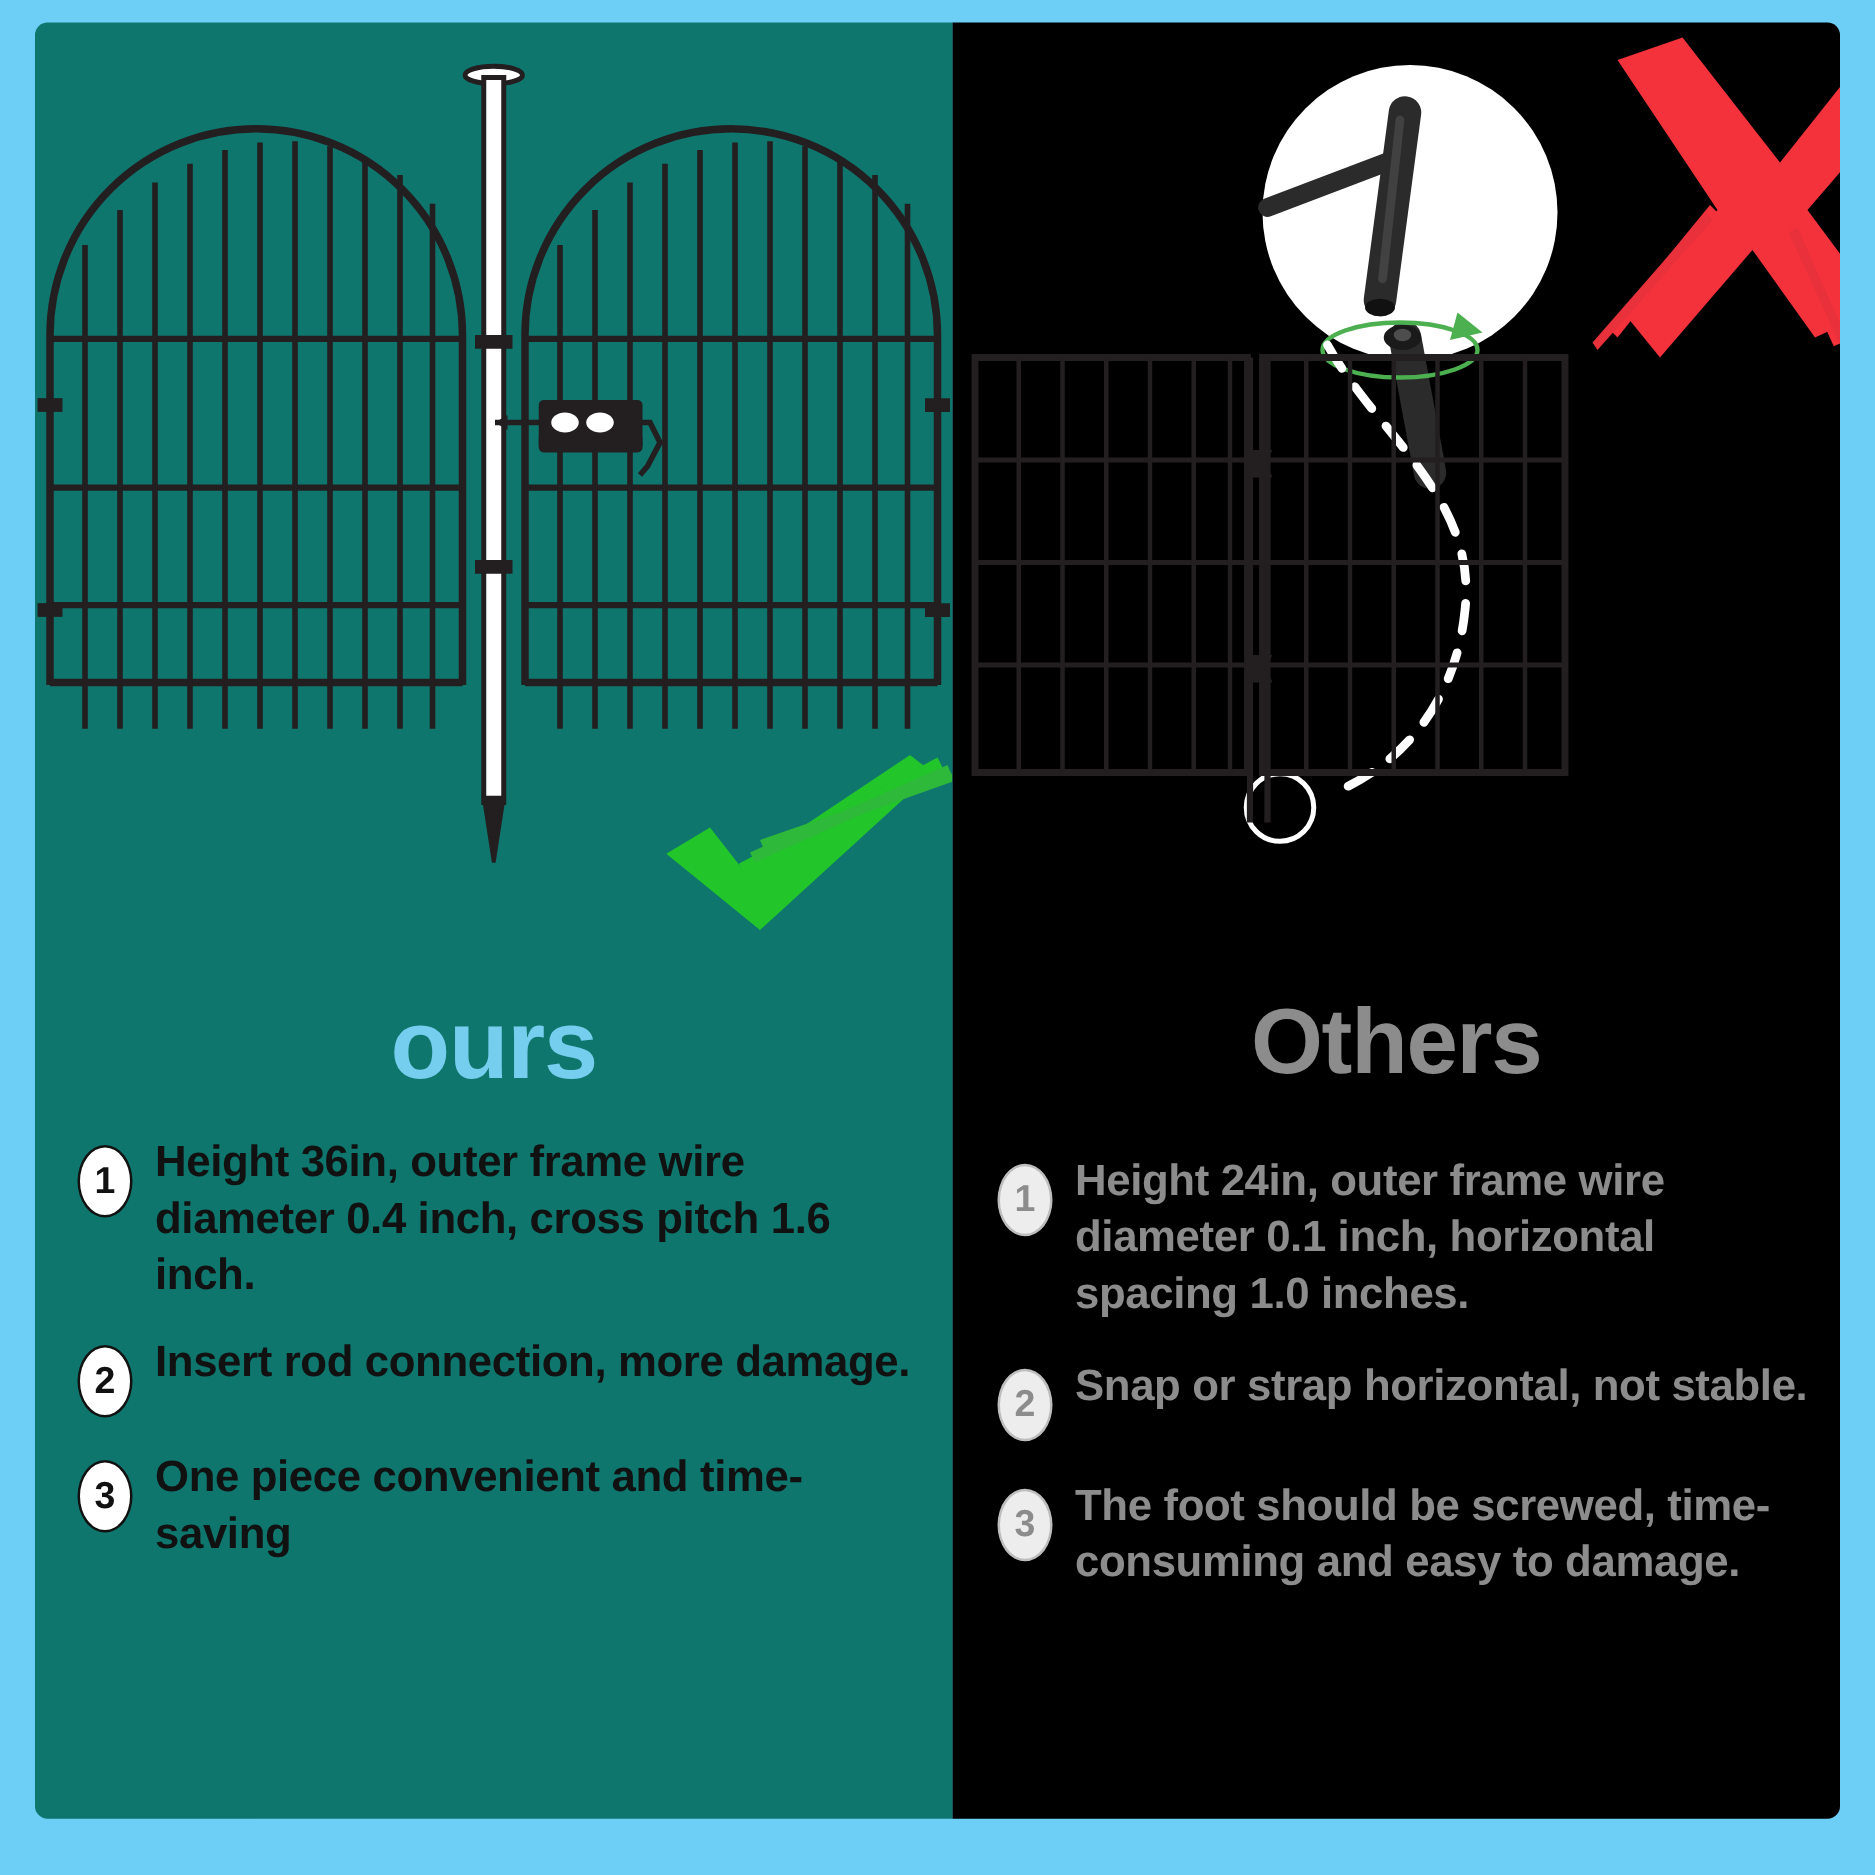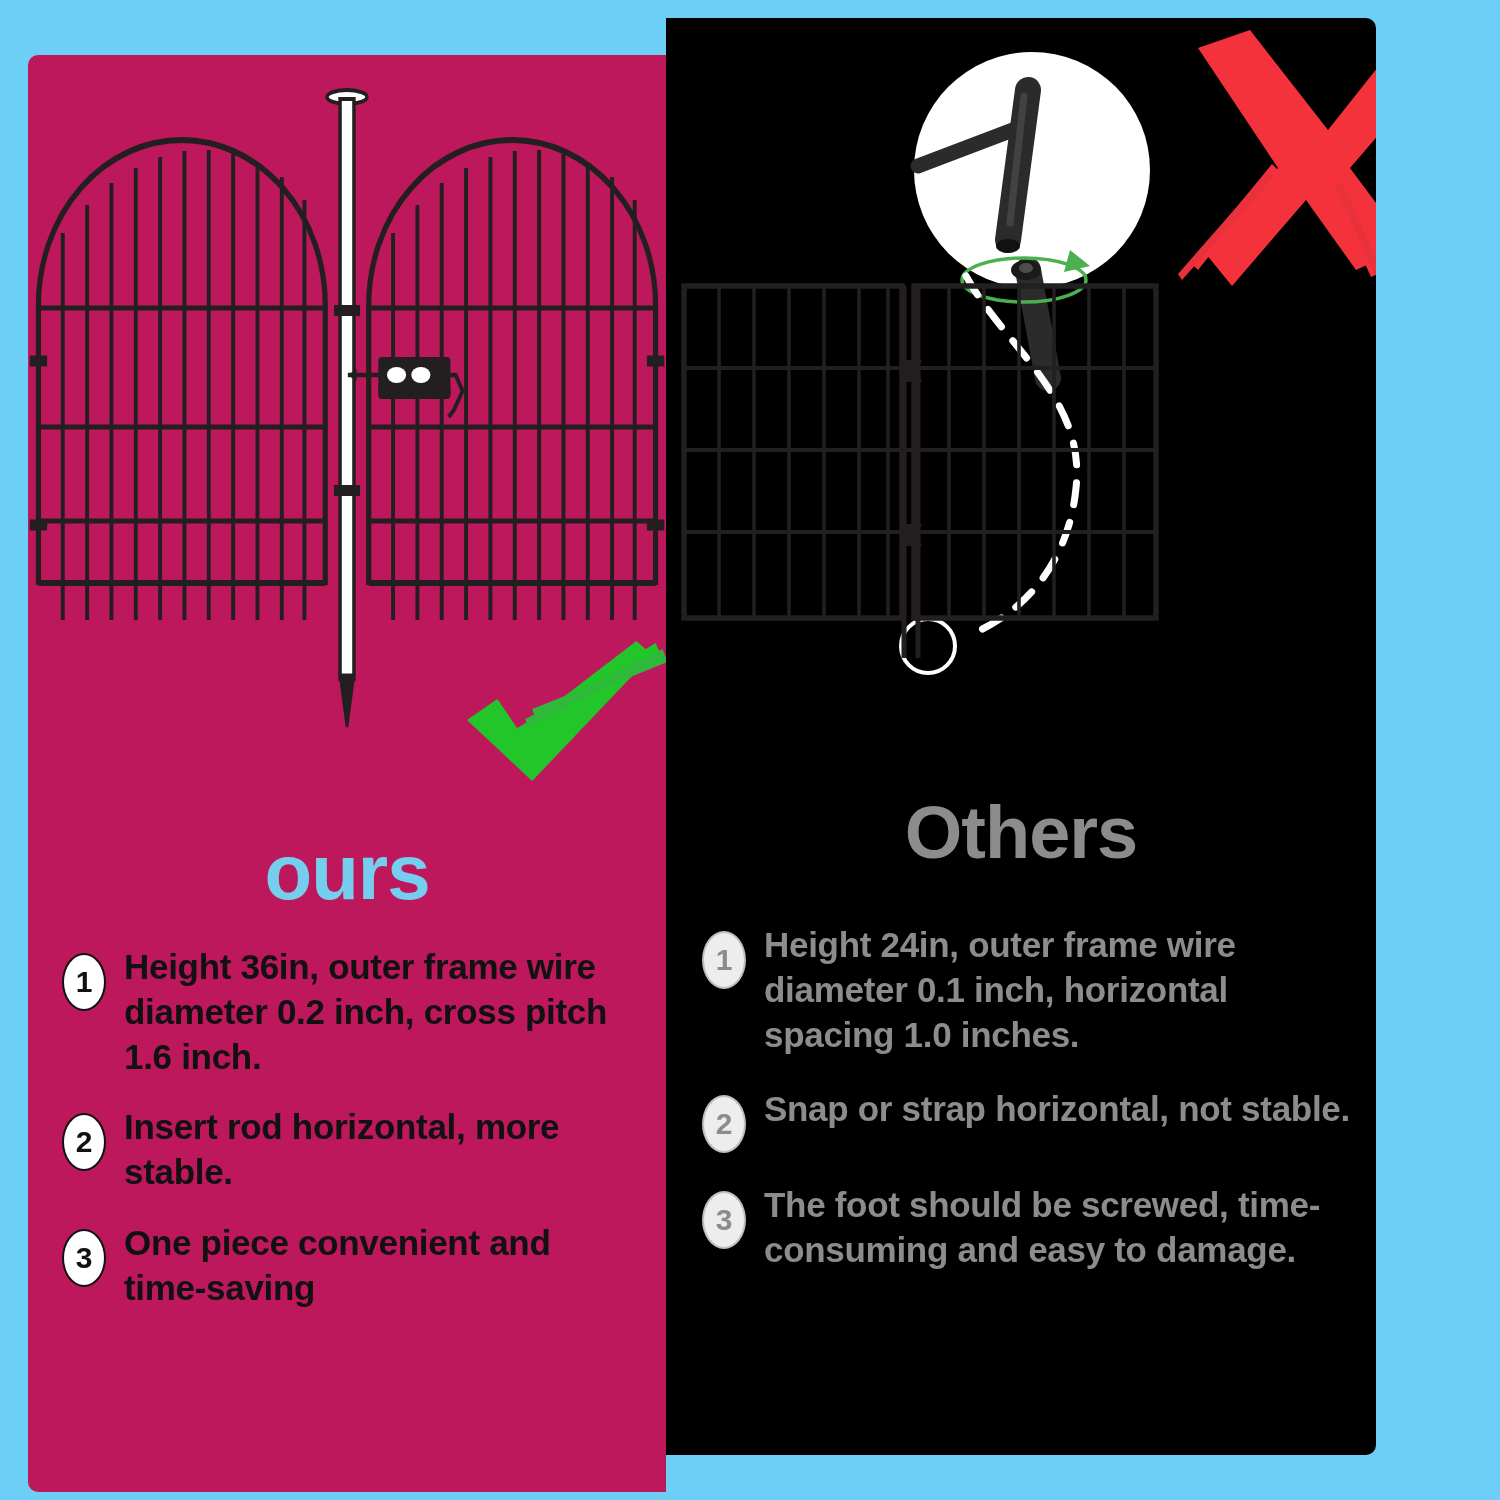--- a/index.html
+++ b/index.html
@@ -17,24 +17,23 @@
     background:#6DCFF6;
   }
   #panels{
     position:absolute;
     left:28px; top:18px;
     width:1444px; height:1437px;
     display:flex;
   }
   .panel{ position:relative; height:100%; overflow:hidden; }
   #panel-ours{
-    width:638px;
-    background:#be185d;
+    width:734px;
+    background:#0f766e;
     border-radius:10px 0 0 10px;
-    margin-top:37px;
   }
   #panel-others{
     width:710px;
     background:#000000;
     border-radius:0 10px 10px 0;
   }
 
   
   .art{ position:absolute; left:0; top:0; width:100%; }
   #art-ours{ height:760px; }
@@ -186,25 +185,25 @@
             <path d="M580 654 L736 600 L738 606 L583 661 Z" fill="#2fb93a"></path>
           </g>
         </svg>
       </div>
 
       <div class="heading" id="heading-ours">ours</div>
 
       <div class="bullets">
         <div class="bullet">
           <div class="badge">1</div>
-          <div class="btext">Height 36in, outer frame wire diameter 0.2 inch, cross pitch 1.6 inch.</div>
+          <div class="btext">Height 36in, outer frame wire diameter 0.4 inch, cross pitch 1.6 inch.</div>
         </div>
         <div class="bullet">
           <div class="badge">2</div>
-          <div class="btext">Insert rod horizontal, more stable.</div>
+          <div class="btext">Insert rod connection, more damage.</div>
         </div>
         <div class="bullet">
           <div class="badge">3</div>
           <div class="btext">One piece convenient and time-saving</div>
         </div>
       </div>
     </div>
 
     <div class="panel" id="panel-others">
 

